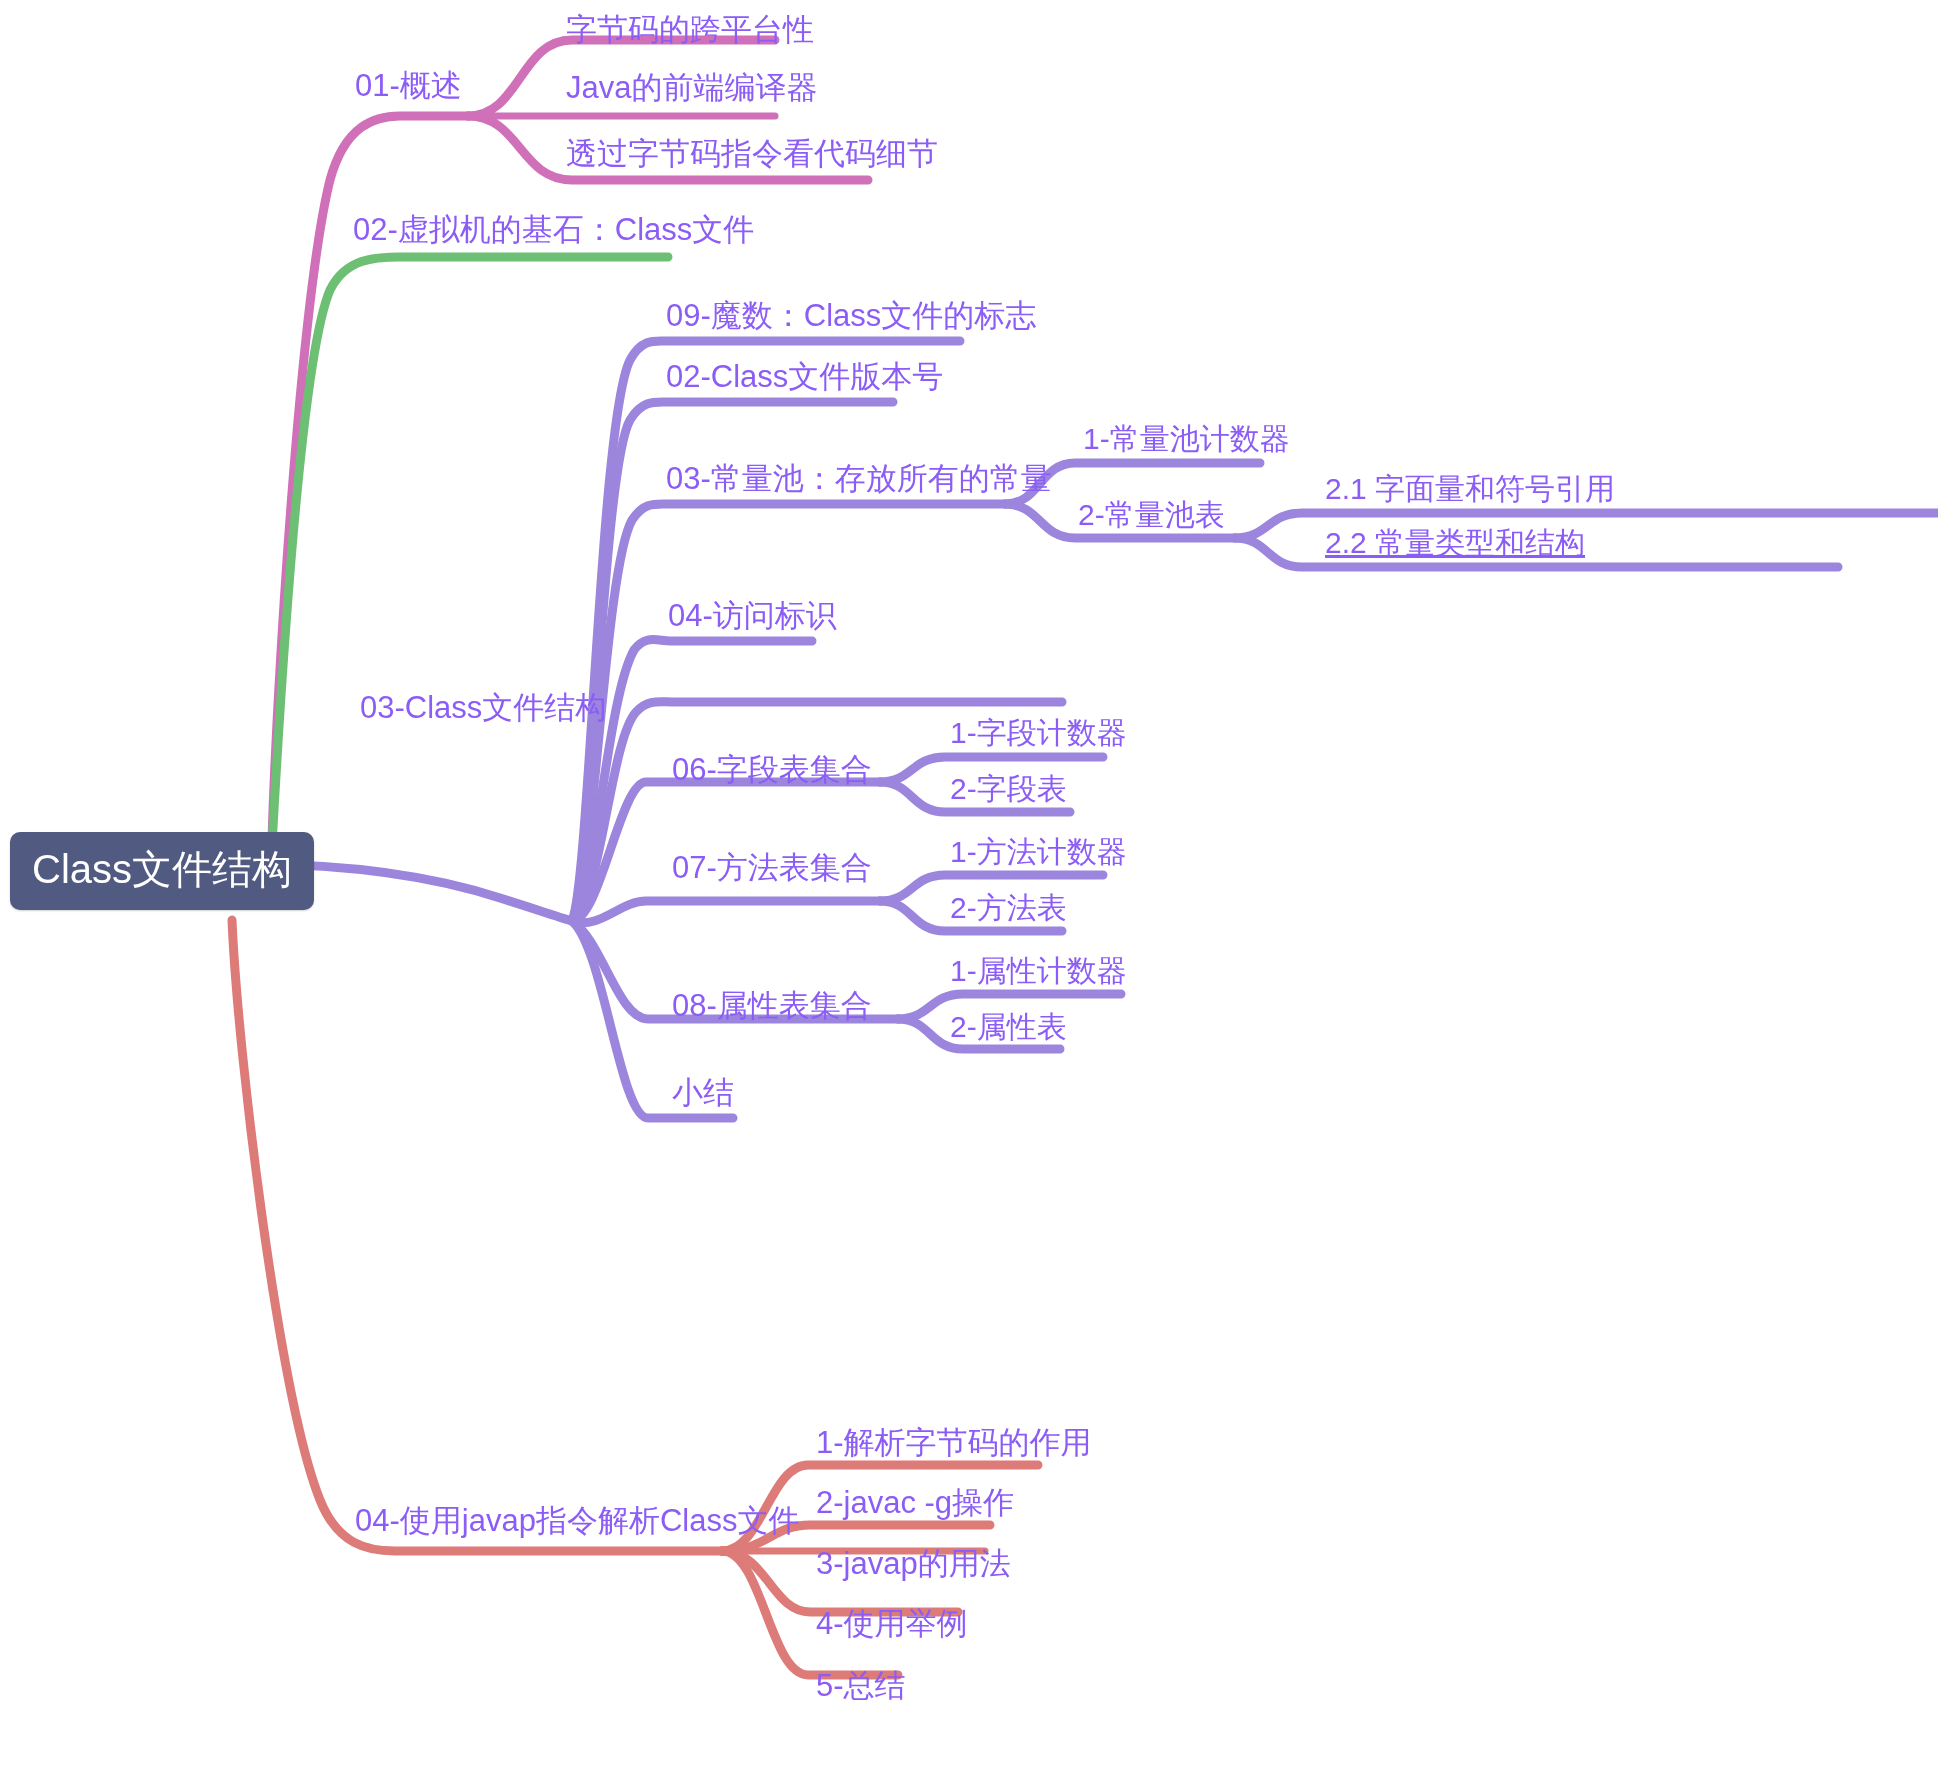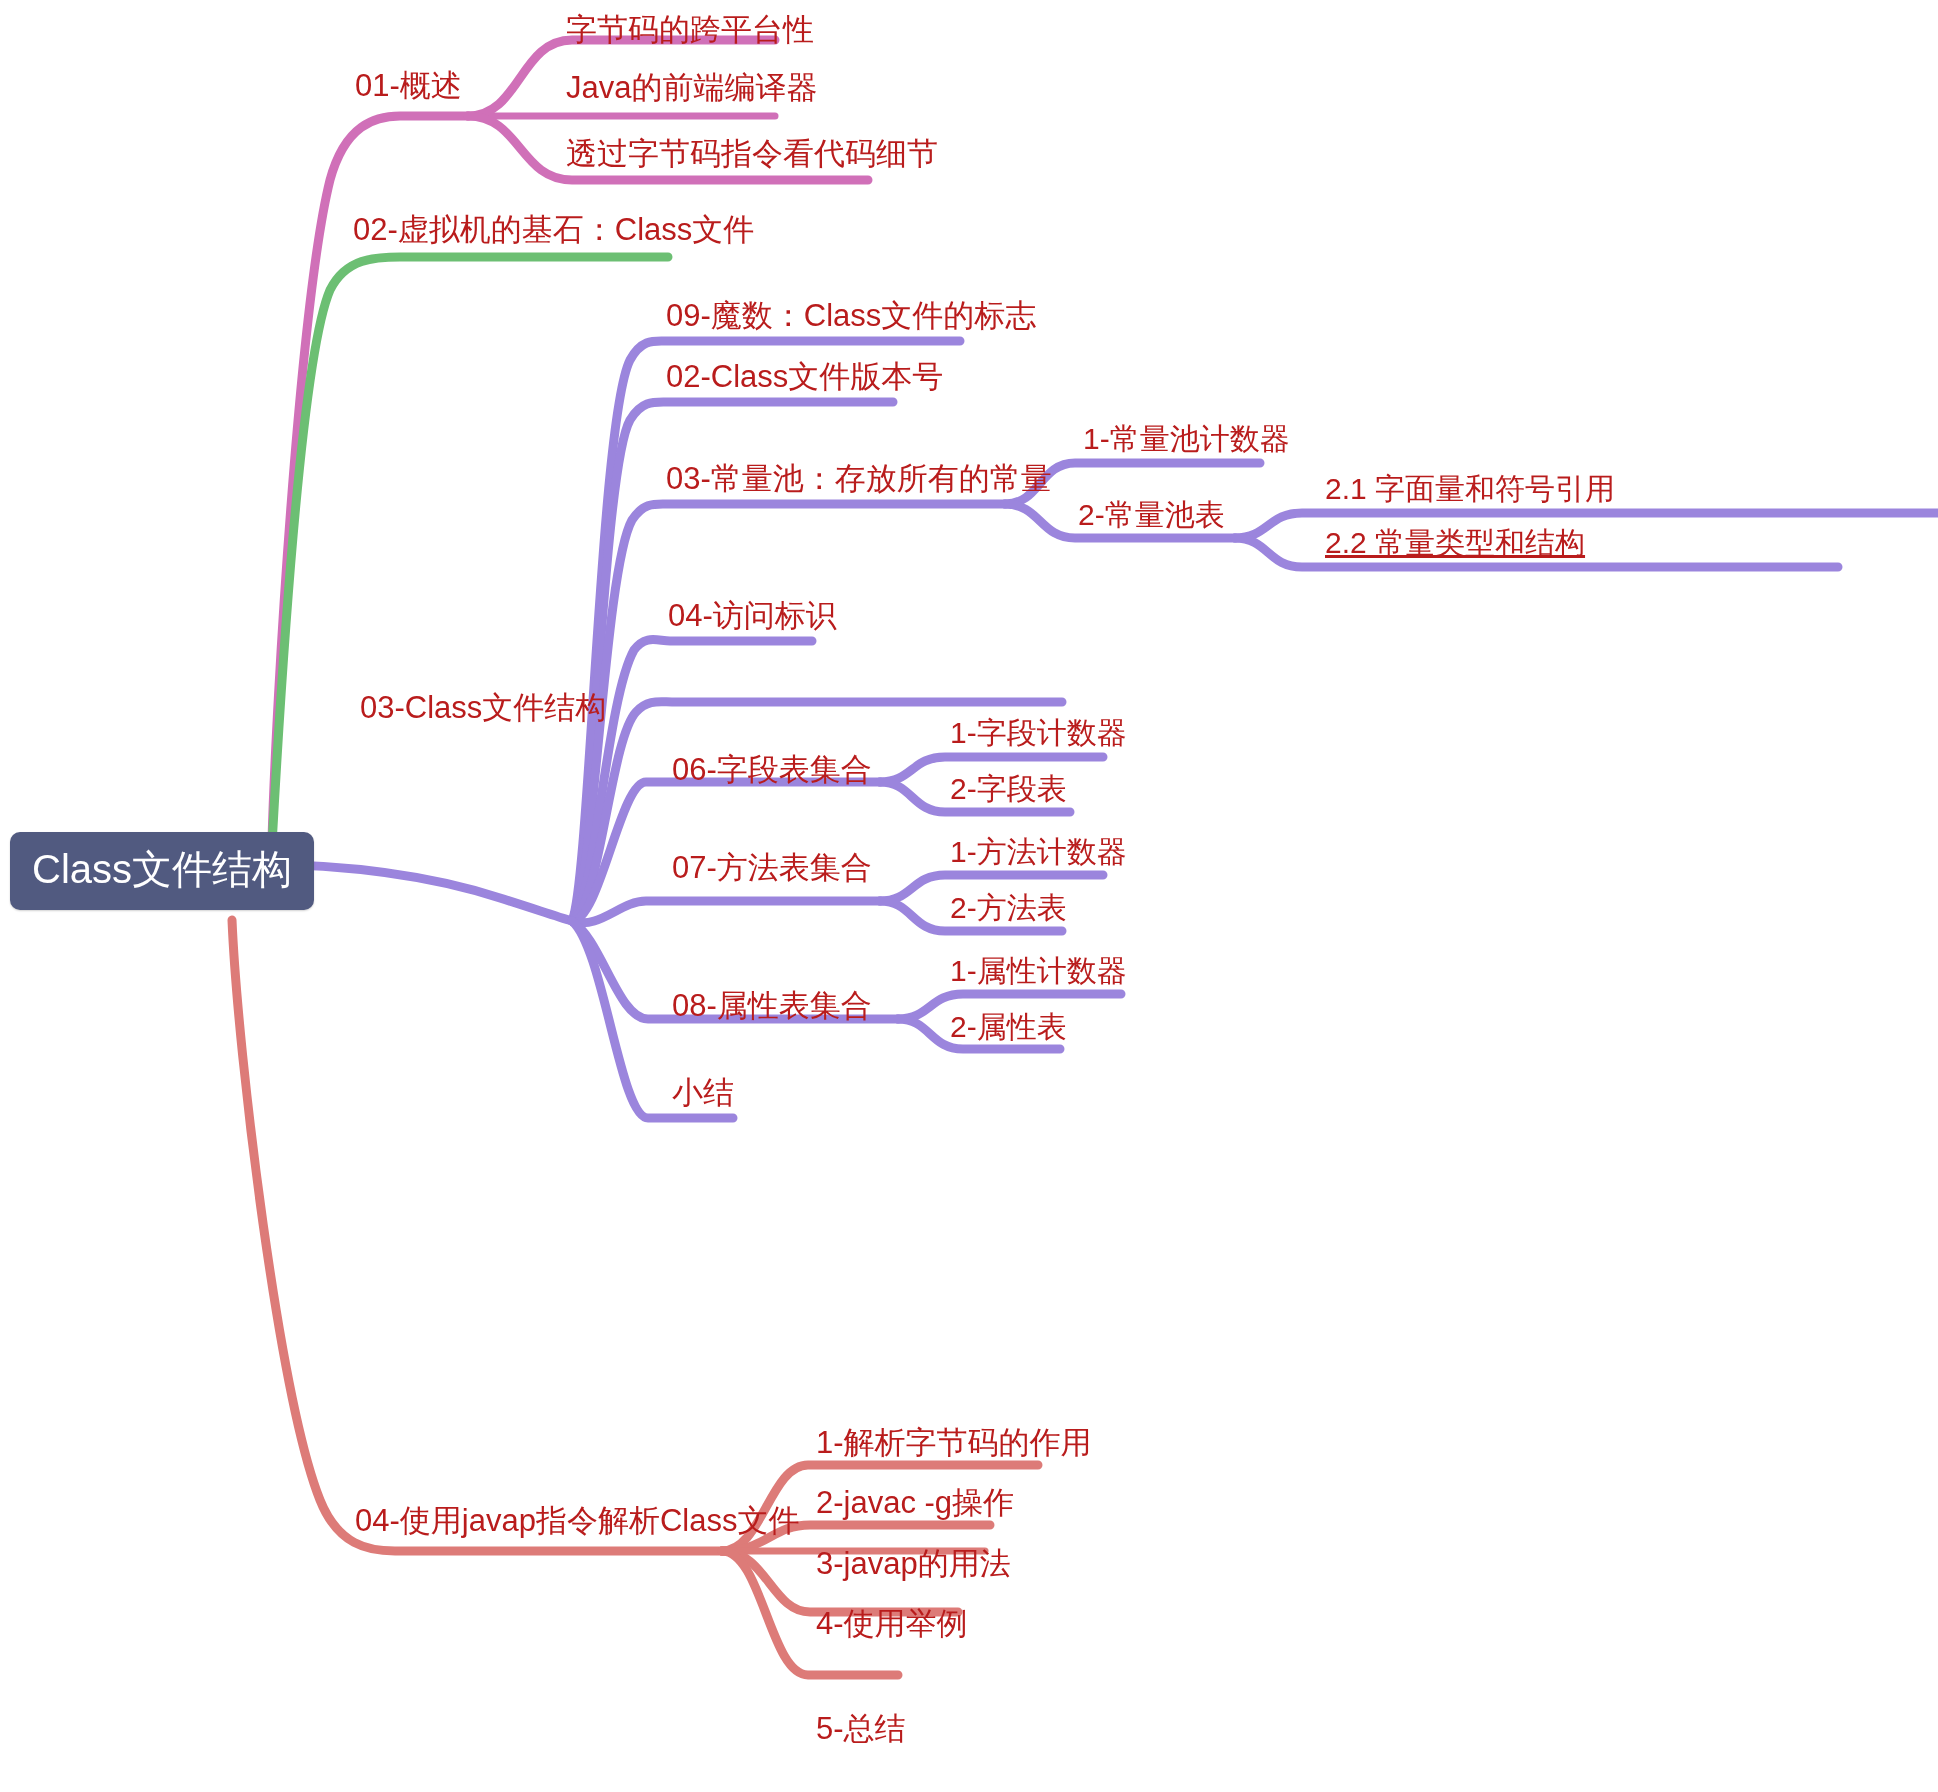--- a/index.html
+++ b/index.html
@@ -1,19 +1,19 @@
 <!DOCTYPE html>
 <html><head>
 <meta charset="utf-8">
 <style>
   html,body{margin:0;padding:0;background:#ffffff;}
   body{font-family:"Liberation Sans","DejaVu Sans",sans-serif;}
   #canvas{position:relative;width:1938px;height:1792px;background:#ffffff;overflow:hidden;}
   #wires{position:absolute;left:0;top:0;width:1938px;height:1792px;}
-  .node{position:absolute;white-space:nowrap;color:#b91c1c;line-height:1;}
+  .node{position:absolute;white-space:nowrap;color:#8b5cf6;line-height:1;}
   .lvl1{font-size:31px;}
   .lvl2{font-size:31px;}
   .lvl3{font-size:30px;}
   .root{
     position:absolute;
     background:#515a80;
     color:#ffffff;
     border-radius:10px;
     font-size:40px;
     padding:17px 22px 21px 22px;
@@ -109,15 +109,15 @@
   <div class="node lvl3" style="left:950px;top:956px;">1-属性计数器</div>
   <div class="node lvl3" style="left:950px;top:1012px;">2-属性表</div>
 
   <div class="node lvl2" style="left:672px;top:1077px;">小结</div>
 
   <div class="node lvl1" style="left:355px;top:1505px;">04-使用javap指令解析Class文件</div>
   <div class="node lvl2" style="left:816px;top:1427px;">1-解析字节码的作用</div>
   <div class="node lvl2" style="left:816px;top:1487px;">2-javac -g操作</div>
   <div class="node lvl2" style="left:816px;top:1548px;">3-javap的用法</div>
   <div class="node lvl2" style="left:816px;top:1608px;">4-使用举例</div>
-  <div class="node lvl2" style="left:816px;top:1670px;margin-top:43px;">5-总结</div>
+  <div class="node lvl2" style="left:816px;top:1670px;">5-总结</div>
 
 </div>
 
 </body></html>

